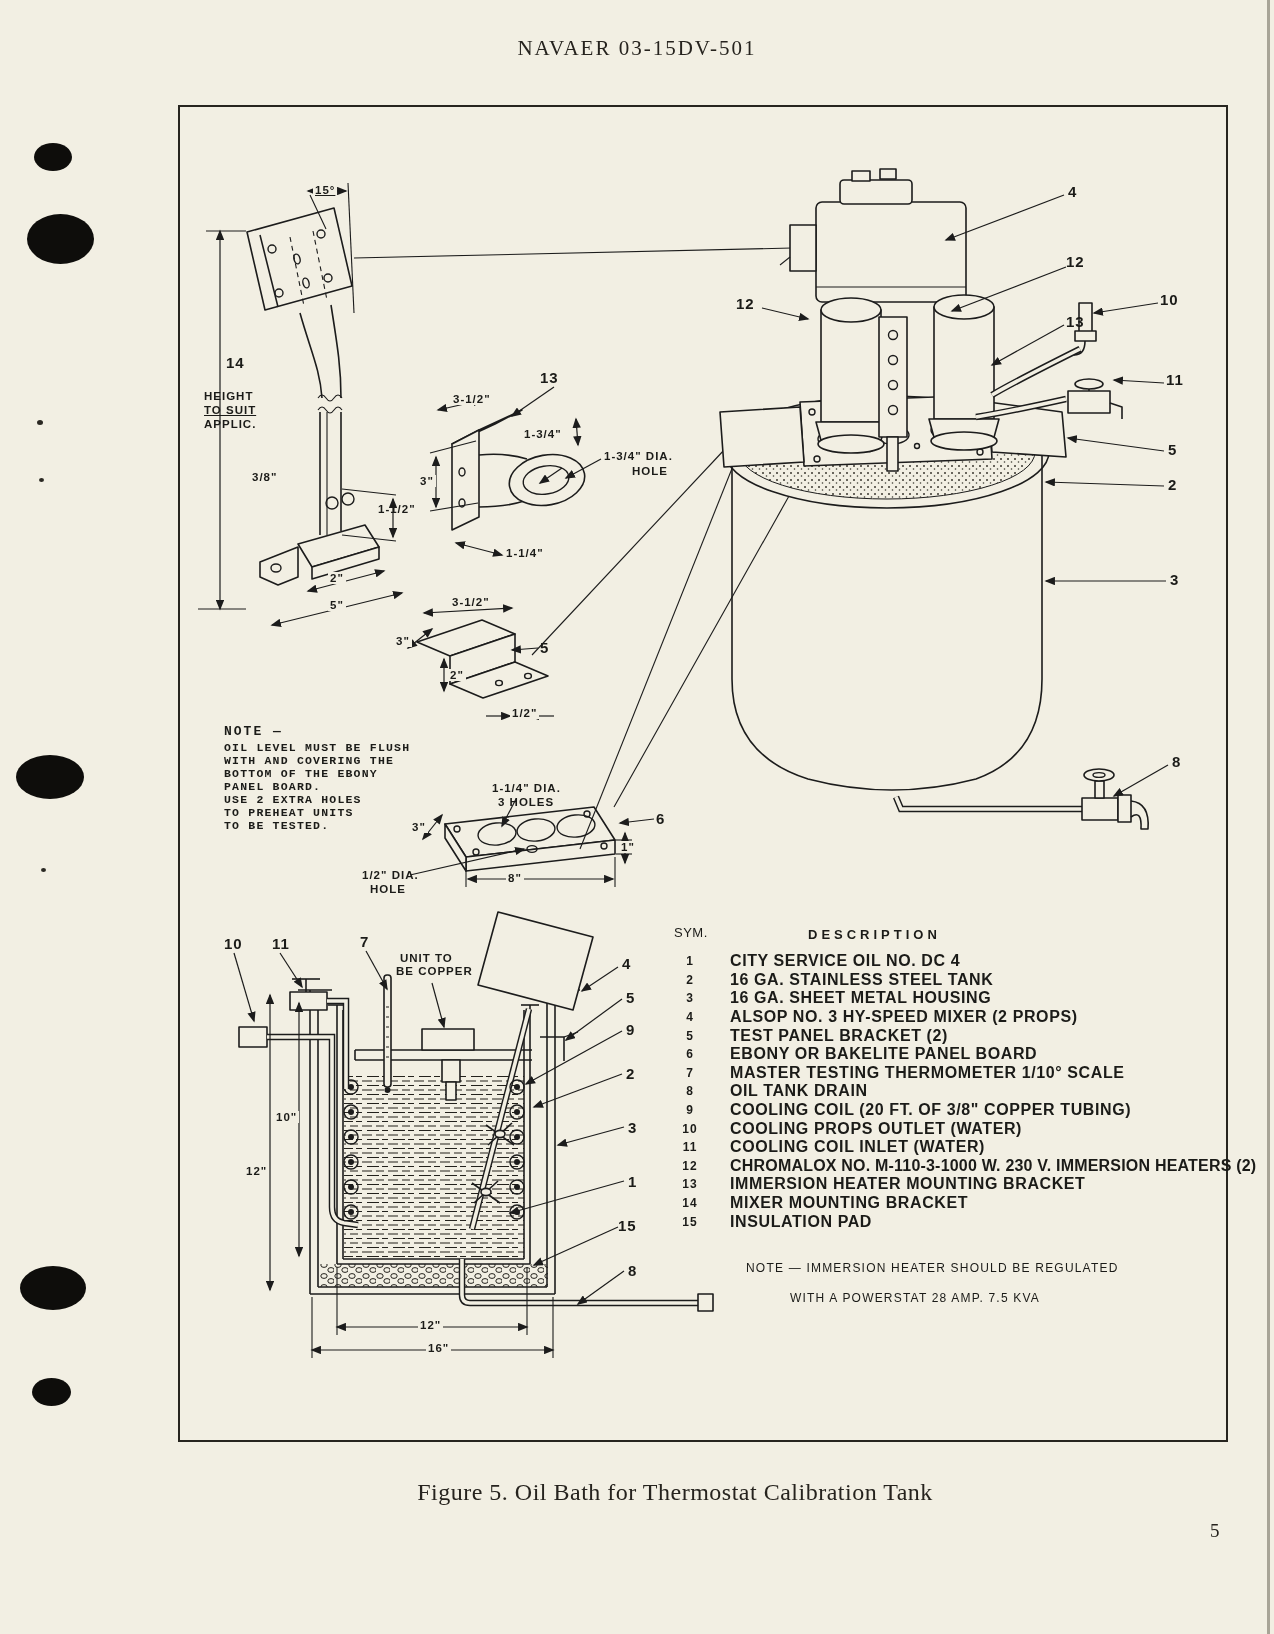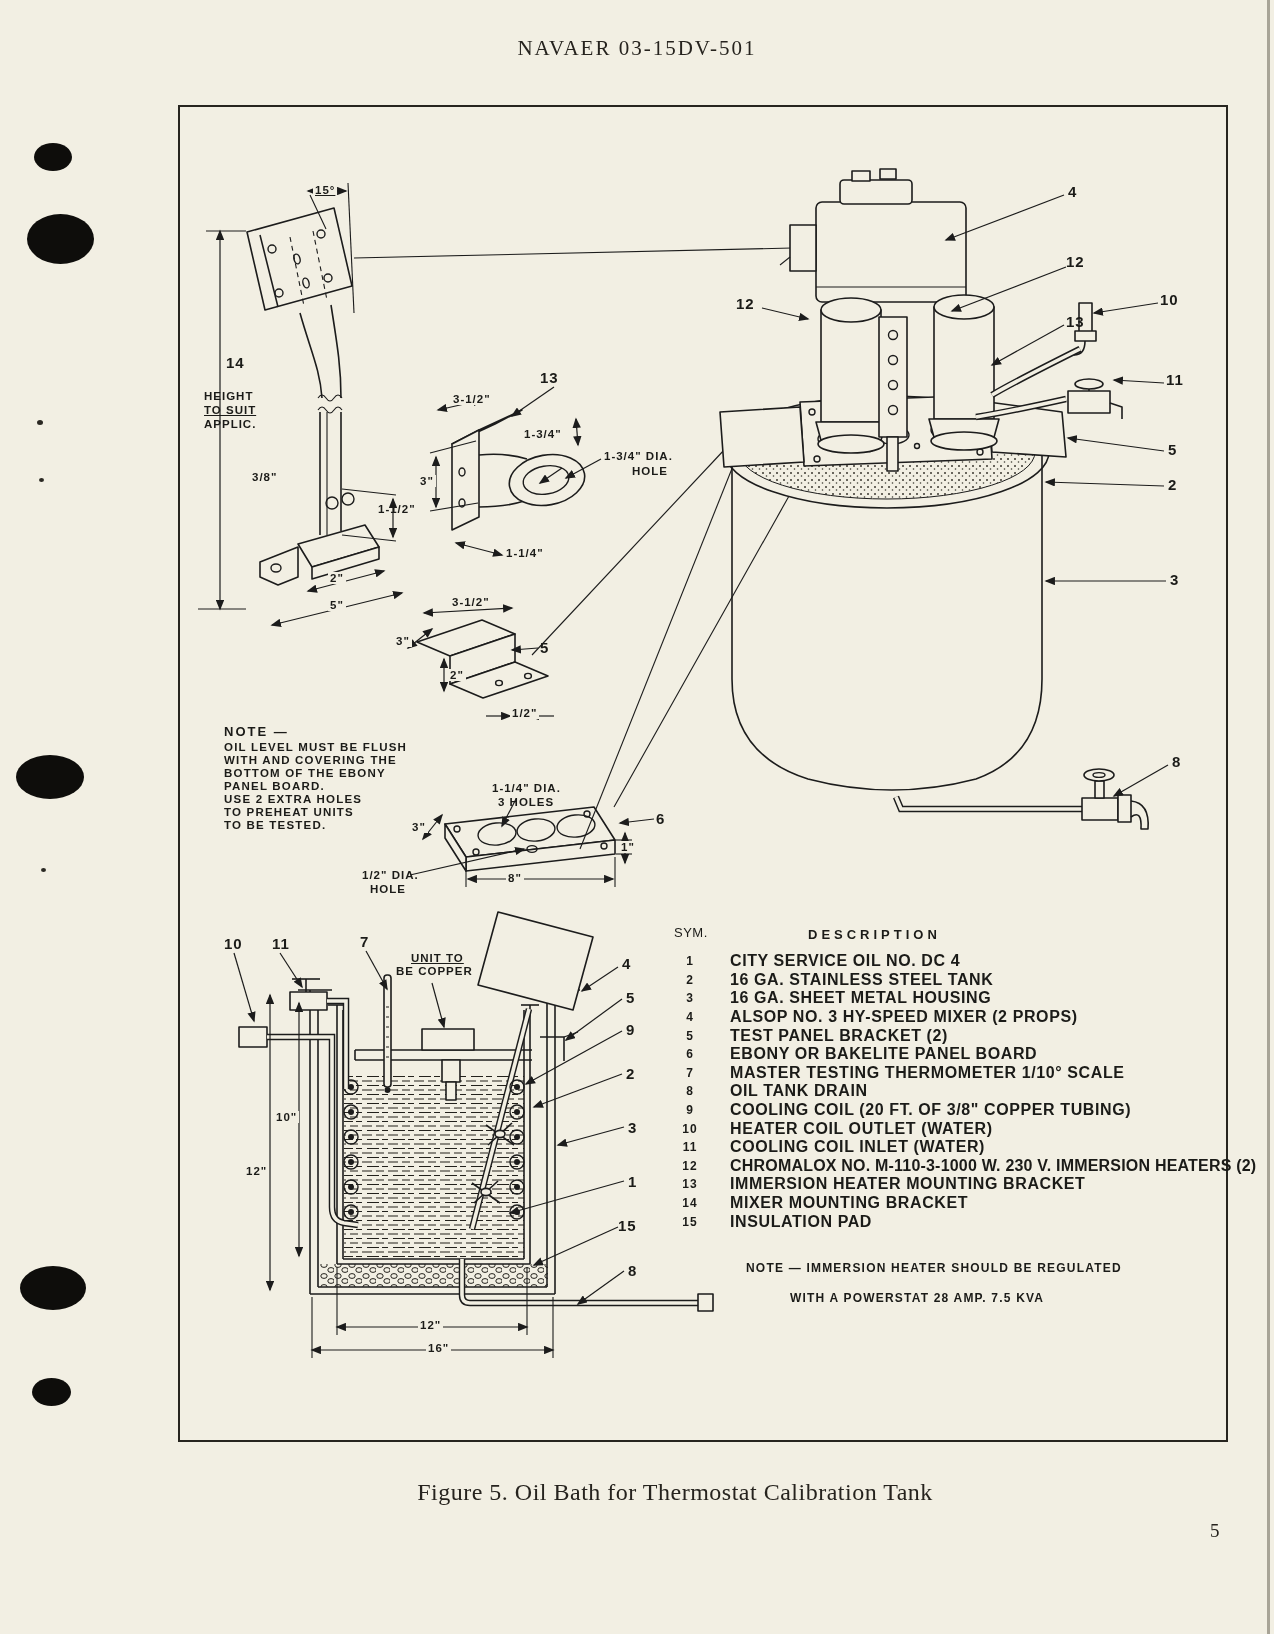--- a/index.html
+++ b/index.html
@@ -14,30 +14,30 @@
   #doc-number{top:36px;left:0;width:1274px;text-align:center;font-size:21px;letter-spacing:2px;}
   #figure-caption{top:1479px;left:345px;width:660px;text-align:center;font-size:24px;letter-spacing:.5px;}
   #page-number{top:1520px;left:1210px;font-size:19px;}
   
   #drawing-box{left:178px;top:105px;width:1050px;height:1337px;border:2px solid #27251f;box-sizing:border-box;}
   #art{position:absolute;left:0;top:0;}
   
   .lbl{position:absolute;font-weight:bold;font-size:11.5px;letter-spacing:1px;white-space:nowrap;color:#1b1b18;}
   .num{position:absolute;font-weight:bold;font-size:15px;letter-spacing:1px;white-space:nowrap;color:#1b1b18;}
   .dimt{background:#f2efe3;padding:0 2px;}
-  .noteblk div{font-weight:bold;font-size:11.5px;letter-spacing:1.2px;line-height:13px;white-space:nowrap;}
+  .noteblk div{font-weight:bold;font-size:11.5px;letter-spacing:1.2px;line-height:13px;white-space:nowrap;font-family:Liberation Mono, monospace;}
   .noteblk .ttl{font-size:13px;letter-spacing:2px;margin-bottom:3px;}
   
   #tbl-head-sym{left:494px;top:818px;font-size:13px;letter-spacing:.5px;font-weight:normal;}
   #tbl-head-desc{left:628px;top:820px;font-size:13px;letter-spacing:4px;font-weight:bold;}
   #parts-rows{left:492px;top:845px;width:548px;}
   #parts-rows .prow{display:flex;height:18.6px;align-items:center;}
   #parts-rows .psym{width:36px;text-align:center;font-weight:bold;font-size:12px;letter-spacing:1px;flex:none;}
   #parts-rows .pdesc{margin-left:22px;font-weight:bold;font-size:16px;letter-spacing:.6px;white-space:nowrap;}
-  #tbl-note div{font-weight:bold;font-size:12px;letter-spacing:1.2px;white-space:nowrap;}
+  #tbl-note div{font-weight:normal;font-size:12px;letter-spacing:1.2px;white-space:nowrap;}
   
   .dot{position:absolute;background:#0e0d0b;border-radius:50%;}
   .speck{position:absolute;background:#2a2822;border-radius:50%;}
   #page-edge{left:1267px;top:0;width:3px;height:1634px;background:#6b665a;opacity:.55;}
 </style>
 </head>
 <body>
 
 <div class="abs serif" id="doc-number">NAVAER 03-15DV-501</div>
 
@@ -438,21 +438,21 @@
   <div class="num" style="left:980px;top:184px;">10</div>
   <div class="num" style="left:986px;top:264px;">11</div>
   <div class="num" style="left:988px;top:334px;">5</div>
   <div class="num" style="left:988px;top:369px;">2</div>
   <div class="num" style="left:990px;top:464px;">3</div>
   <div class="num" style="left:992px;top:646px;">8</div>
 
   <div class="num" style="left:44px;top:828px;">10</div>
   <div class="num" style="left:92px;top:828px;">11</div>
   <div class="num" style="left:180px;top:826px;">7</div>
-  <div class="lbl" style="left:231px;top:845px;text-decoration:underline;">UNIT TO</div>
+  <div class="lbl" style="left:220px;top:845px;">UNIT TO</div>
   <div class="lbl" style="left:216px;top:858px;">BE COPPER</div>
   <div class="num" style="left:442px;top:848px;">4</div>
   <div class="num" style="left:446px;top:882px;">5</div>
   <div class="num" style="left:446px;top:914px;">9</div>
   <div class="num" style="left:446px;top:958px;">2</div>
   <div class="num" style="left:448px;top:1012px;">3</div>
   <div class="num" style="left:448px;top:1066px;">1</div>
   <div class="num" style="left:438px;top:1110px;">15</div>
   <div class="num" style="left:448px;top:1155px;">8</div>
   <div class="lbl dimt" style="left:94px;top:1004px;">10"</div>
@@ -494,21 +494,21 @@
     <div class="prow">
         <span class="psym">8</span>
         <span class="pdesc">OIL TANK DRAIN</span>
       </div>
     <div class="prow">
         <span class="psym">9</span>
         <span class="pdesc">COOLING COIL (20 FT. OF 3/8" COPPER TUBING)</span>
       </div>
     <div class="prow">
         <span class="psym">10</span>
-        <span class="pdesc">HEATER COIL OUTLET (WATER)</span>
+        <span class="pdesc">COOLING PROPS OUTLET (WATER)</span>
       </div>
     <div class="prow">
         <span class="psym">11</span>
         <span class="pdesc">COOLING COIL INLET (WATER)</span>
       </div>
     <div class="prow">
         <span class="psym">12</span>
         <span class="pdesc" style="letter-spacing:.2px">CHROMALOX NO. M-110-3-1000 W. 230 V. IMMERSION HEATERS (2)</span>
       </div>
     <div class="prow">

